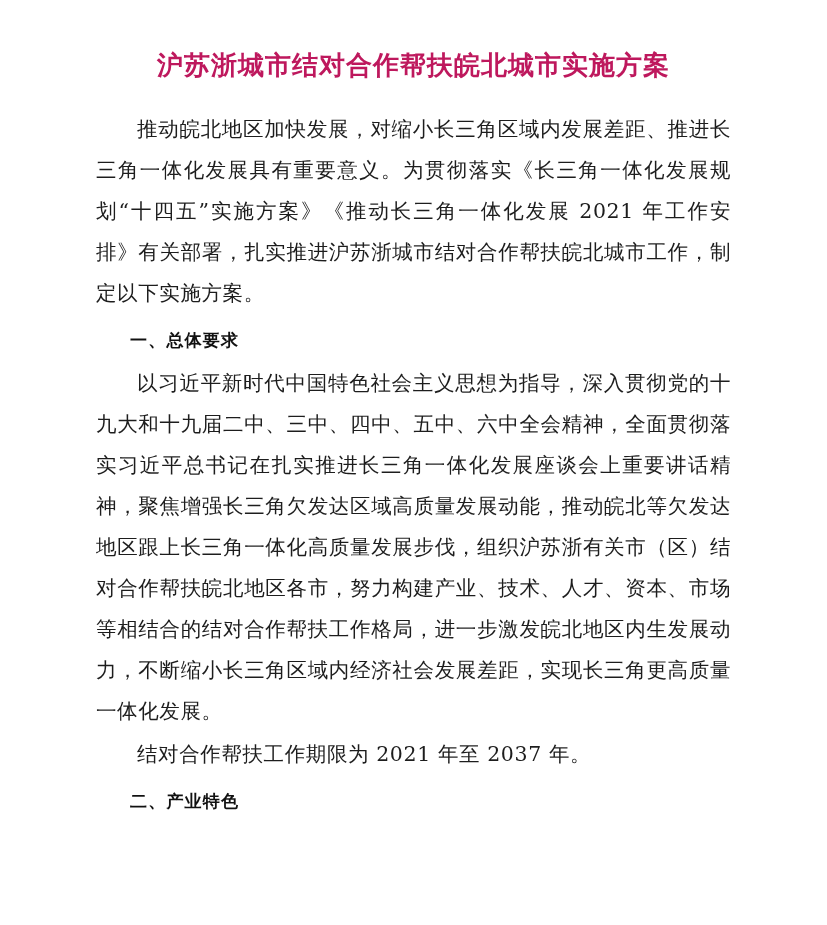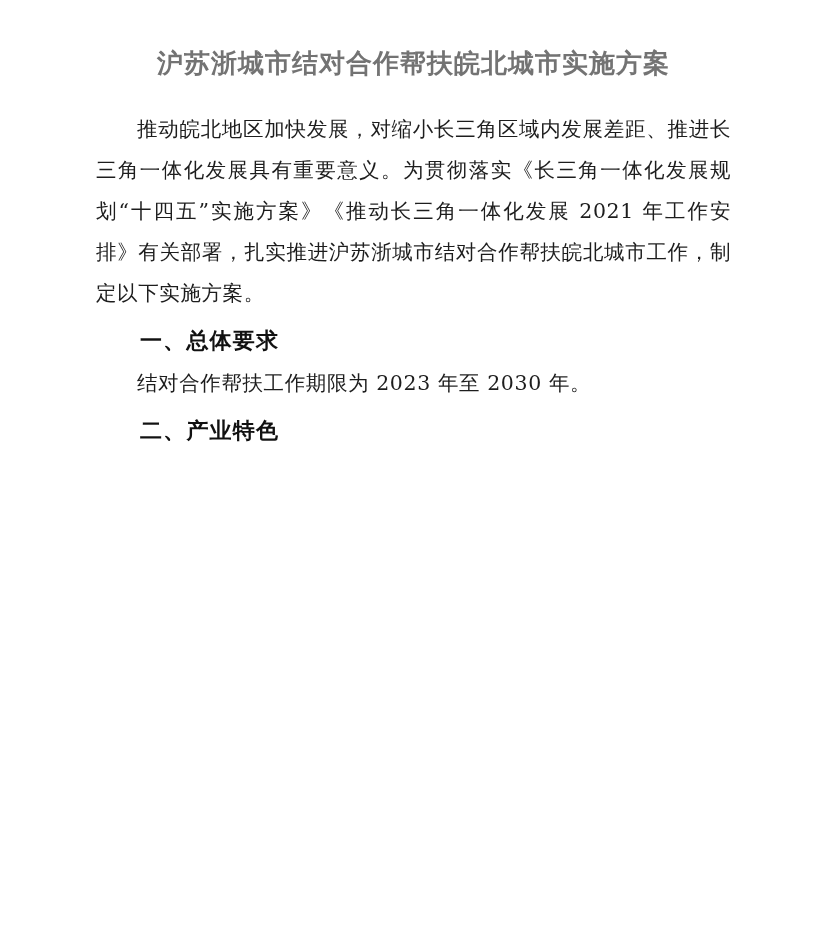--- a/index.html
+++ b/index.html
@@ -21,35 +21,35 @@
     padding: 34px 96px 0 96px;
     position: relative;
   }
   .doc-title {
     text-align: center;
     font-size: 26px;
     font-weight: 700;
     letter-spacing: 1px;
     line-height: 1.5;
     margin: 12px 0 24px 0;
-    color: #737373;
-    font-family: Liberation Mono, monospace;
+    color: #be185d;
+    font-family: Liberation Serif, serif;
   }
   .para {
     font-size: 20.5px;
     line-height: 41px;
     text-align: justify;
     text-justify: inter-ideograph;
     margin: 0 0 2px 0;
     text-indent: 2em;
     letter-spacing: 0.6px;
     color: #1d1d1d;
   }
   .heading {
-    font-size: 22px;
+    font-size: 17px;
     line-height: 41px;
     font-weight: 700;
     margin: 6px 0 2px 0;
     text-indent: 2em;
     letter-spacing: 1.2px;
     color: #111111;
     font-family: "DejaVu Sans", "Liberation Sans", sans-serif;
   }
   .content {
     margin-top: 2px;
@@ -57,16 +57,17 @@
 </style>
 </head>
 <body>
 
 <div class="page">
   <h1 class="doc-title">沪苏浙城市结对合作帮扶皖北城市实施方案</h1>
 
   <div class="content">
     <p class="para">推动皖北地区加快发展，对缩小长三角区域内发展差距、推进长三角一体化发展具有重要意义。为贯彻落实《长三角一体化发展规划“十四五”实施方案》《推动长三角一体化发展 2021 年工作安排》有关部署，扎实推进沪苏浙城市结对合作帮扶皖北城市工作，制定以下实施方案。</p>
     <p class="heading">一、总体要求</p>
-    <p class="para">结对合作帮扶工作期限为 2023 年至 2030 年。</p>
+    <p class="para">以习近平新时代中国特色社会主义思想为指导，深入贯彻党的十九大和十九届二中、三中、四中、五中、六中全会精神，全面贯彻落实习近平总书记在扎实推进长三角一体化发展座谈会上重要讲话精神，聚焦增强长三角欠发达区域高质量发展动能，推动皖北等欠发达地区跟上长三角一体化高质量发展步伐，组织沪苏浙有关市（区）结对合作帮扶皖北地区各市，努力构建产业、技术、人才、资本、市场等相结合的结对合作帮扶工作格局，进一步激发皖北地区内生发展动力，不断缩小长三角区域内经济社会发展差距，实现长三角更高质量一体化发展。</p>
+    <p class="para">结对合作帮扶工作期限为 2021 年至 2037 年。</p>
     <p class="heading">二、产业特色</p>
   </div>
 </div>
 
 </body></html>

